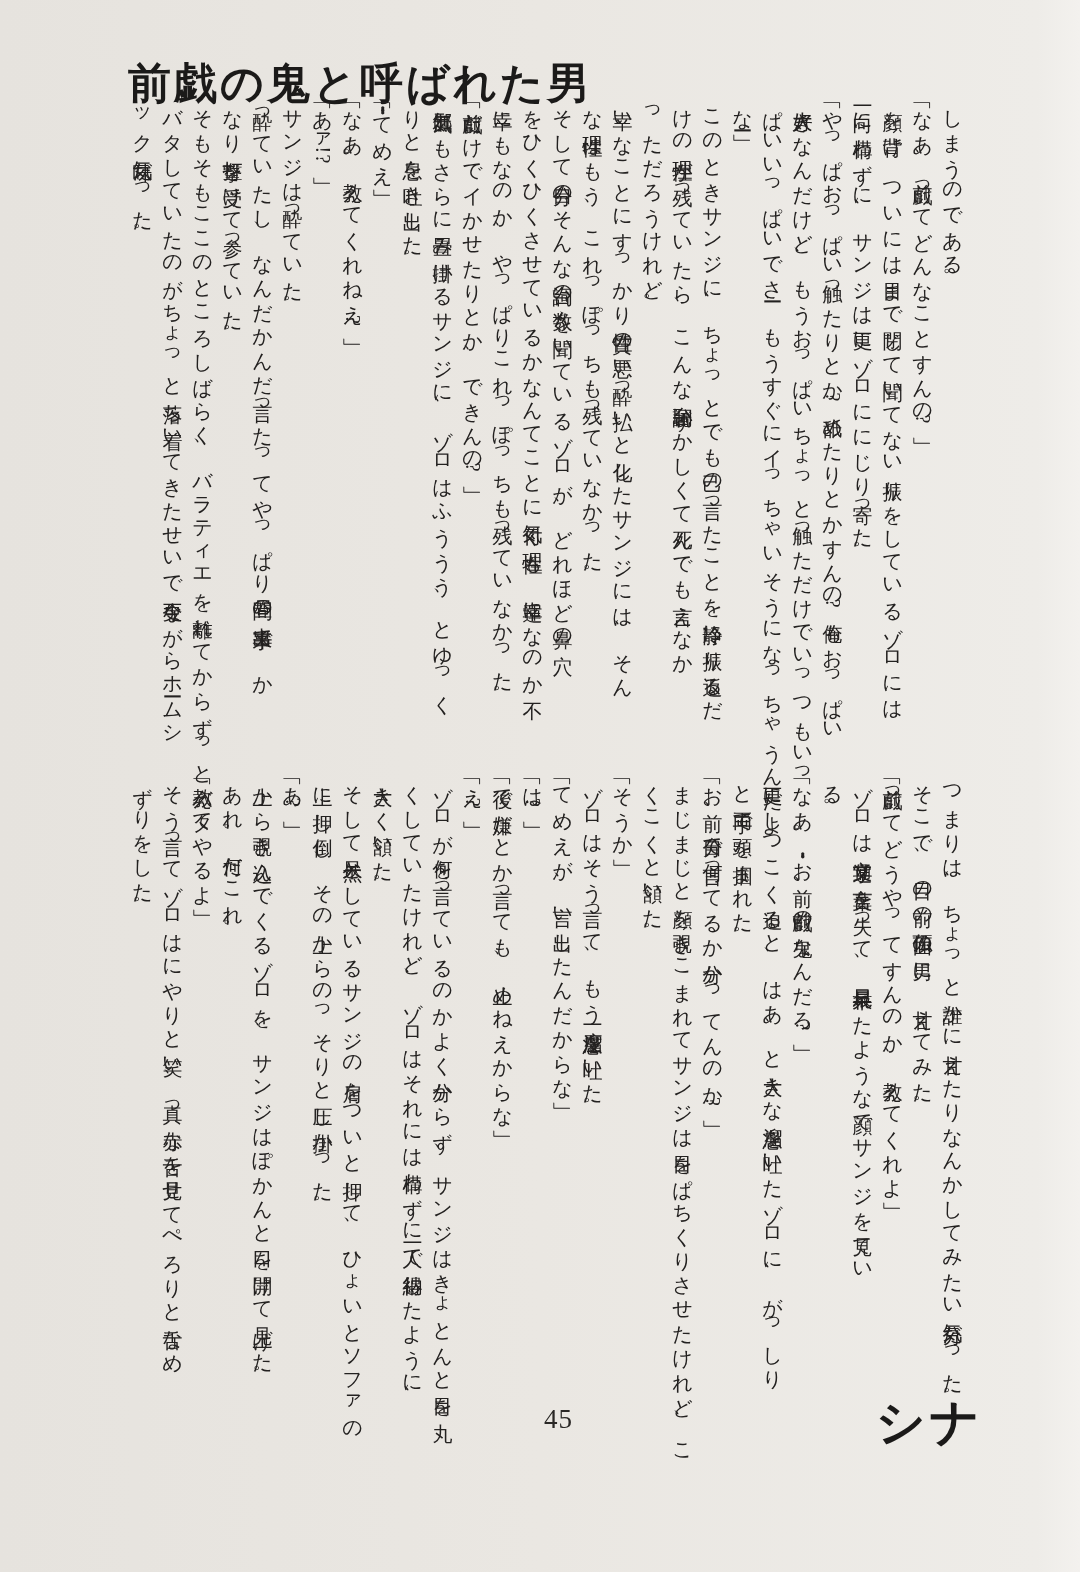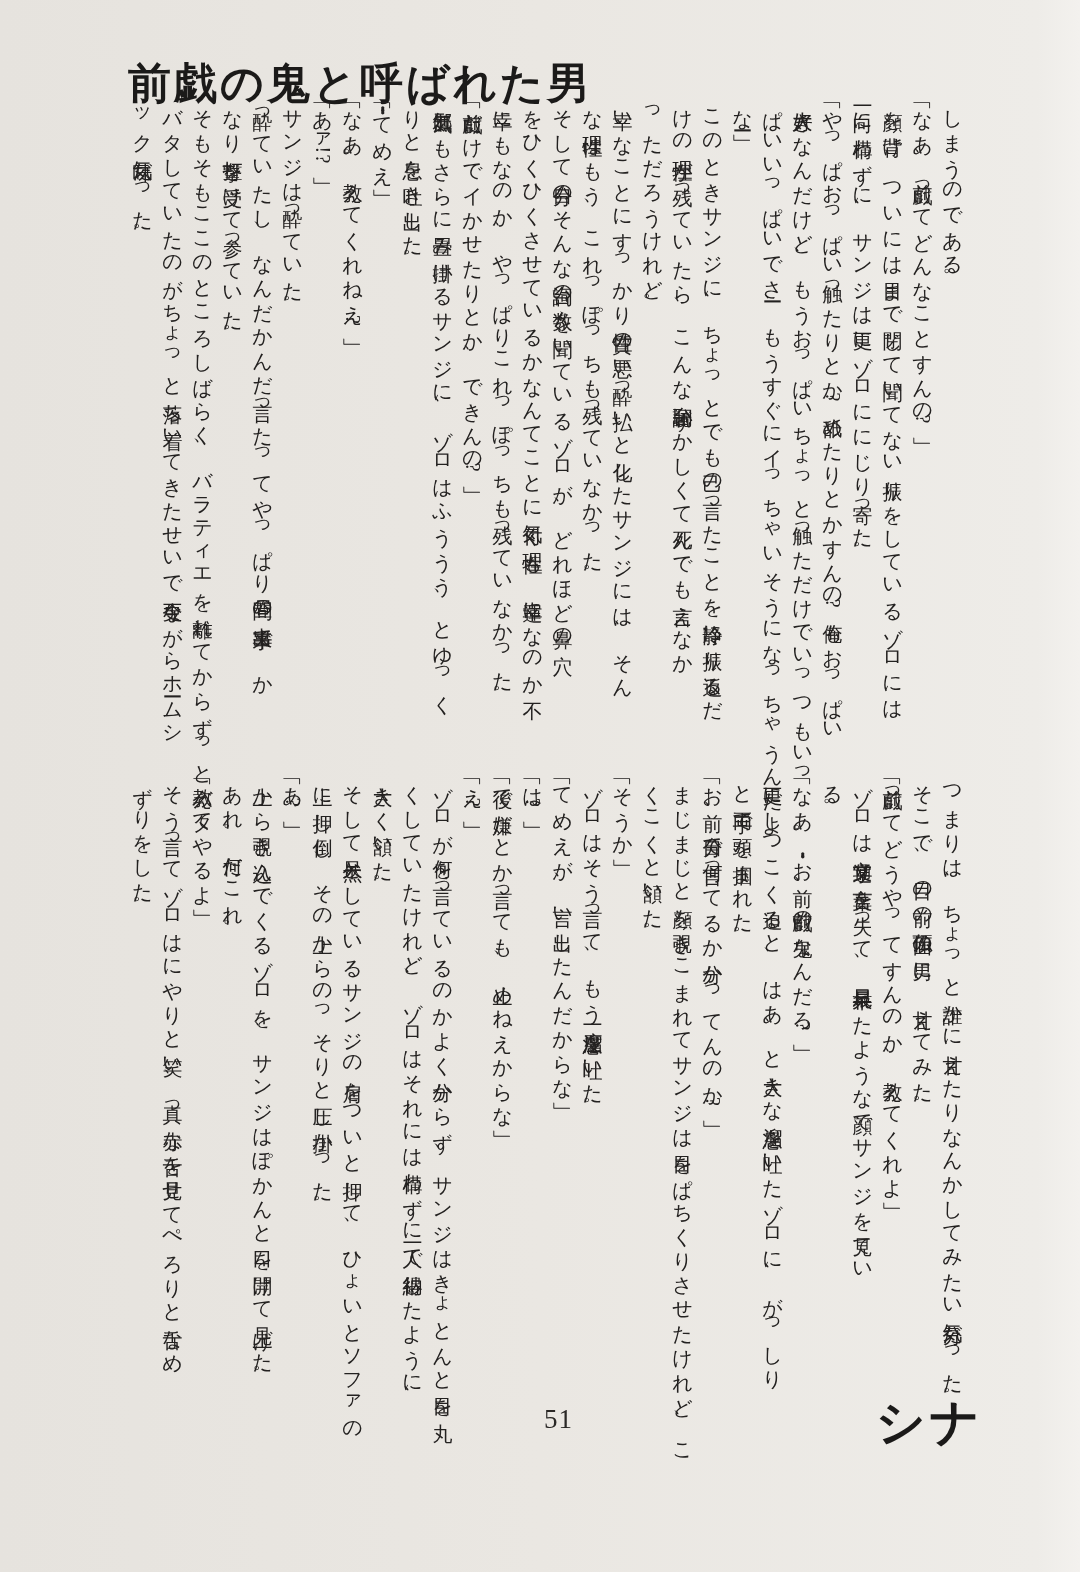--- a/index.html
+++ b/index.html
@@ -124,15 +124,15 @@
     <p>そして呆然としているサンジの肩をついと押して、ひょいとソファの</p>
     <p>上に押し倒し、その上からのっそりと圧し掛かった。</p>
     <p>「あ?」</p>
     <p>上から覗き込んでくるゾロを、サンジはぽかんと口を開けて見上げた。</p>
     <p>あれ。何だこれ。</p>
     <p>「教えてやるよ」</p>
     <p>そう言ってゾロはにやりと笑い、真っ赤な舌を見せてぺろりと舌なめ</p>
     <p>ずりをした。</p>
   </div>
 
-<div class="page-number">51</div>
+<div class="page-number">45</div>
 
 <div class="author-credit">シナ</div>
 
 </body></html>

